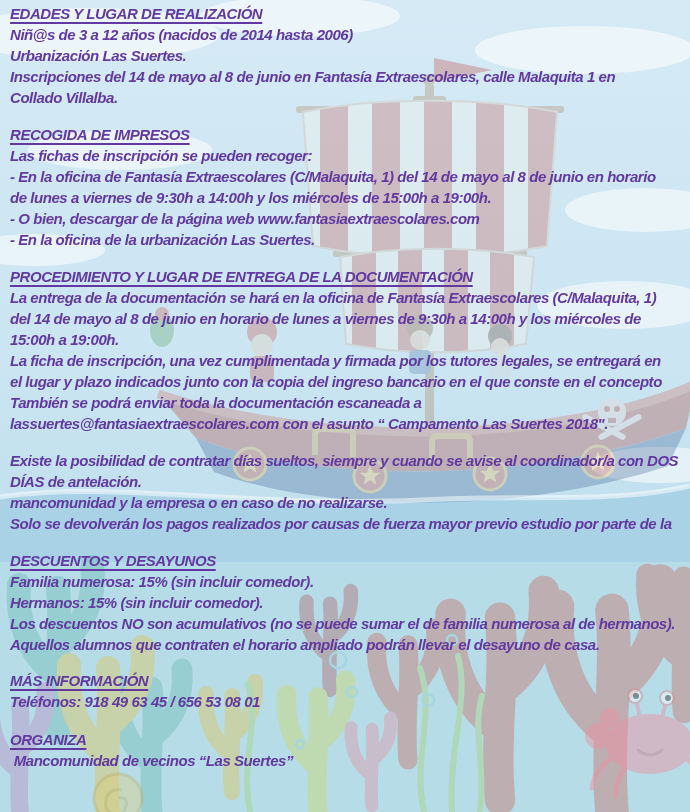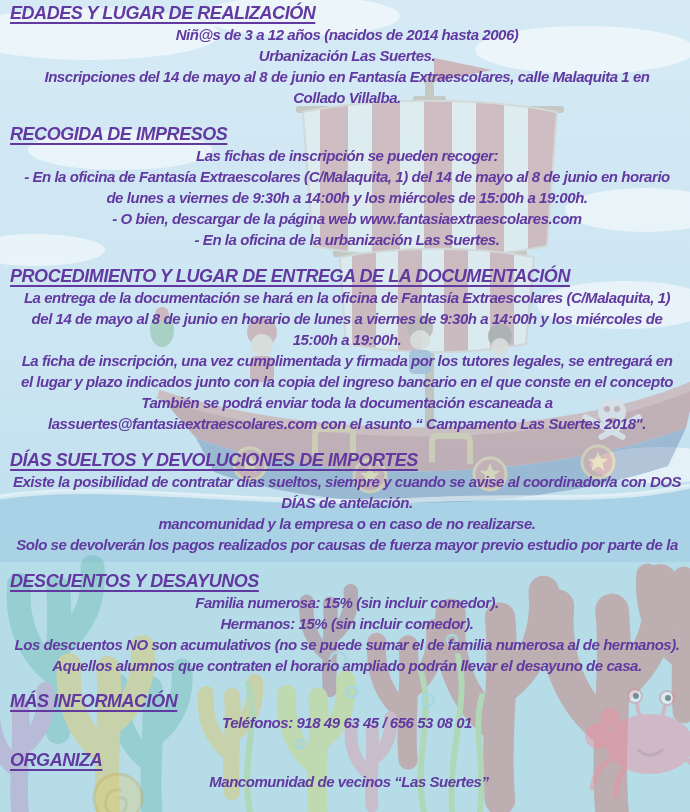--- a/index.html
+++ b/index.html
@@ -12,25 +12,25 @@
   .bg{position:absolute;top:0;left:0;width:690px;height:812px;z-index:0;}
   .content{
     position:absolute;z-index:1;top:3px;left:10px;right:6px;
     color:#6239a0;font-weight:bold;font-style:italic;
     font-size:15px;line-height:21px;letter-spacing:-0.45px;
   }
   .section{margin:0 0 16px 0;}
   .section.mb-lg{margin-bottom:15px;}
   .section.mb-sm{margin-bottom:17px;}
   .hd{
-    margin:0;font-size:18px;font-weight:bold;font-style:italic;line-height:21px;
+    margin:0;font-size:15px;font-weight:bold;font-style:italic;line-height:21px;
     text-decoration:underline;text-decoration-thickness:1.5px;text-underline-offset:3px;
     display:block;
   }
-  .ln{white-space:nowrap;text-align:center;}
+  .ln{white-space:nowrap;}
 </style>
 </head>
 <body>
 
 <div class="page">
 
   <svg class="bg" viewBox="0 0 690 812" aria-hidden="true">
     <defs>
       <clipPath id="sail1clip">
         <path d="M303,112 C375,97 483,97 557,112 L547,246 C472,261 388,261 313,246 Z"></path>
@@ -222,21 +222,20 @@
       <div class="ln">La entrega de la documentación se hará en la oficina de Fantasía Extraescolares (C/Malaquita, 1)</div>
       <div class="ln">del 14 de mayo al 8 de junio en horario de lunes a viernes de 9:30h a 14:00h y los miércoles de</div>
       <div class="ln">15:00h a 19:00h.</div>
       <div class="ln">La ficha de inscripción, una vez cumplimentada y firmada por los tutores legales, se entregará en</div>
       <div class="ln">el lugar y plazo indicados junto con la copia del ingreso bancario en el que conste en el concepto</div>
       <div class="ln">También se podrá enviar toda la documentación escaneada a</div>
       <div class="ln">lassuertes@fantasiaextraescolares.com con el asunto “ Campamento Las Suertes 2018".</div>
     </section>
 
     <section class="section">
-      <span class="hd">DÍAS SUELTOS Y DEVOLUCIONES DE IMPORTES</span>
       <div class="ln">Existe la posibilidad de contratar días sueltos, siempre y cuando se avise al coordinador/a con DOS</div>
       <div class="ln">DÍAS de antelación.</div>
       <div class="ln">mancomunidad y la empresa o en caso de no realizarse.</div>
       <div class="ln">Solo se devolverán los pagos realizados por causas de fuerza mayor previo estudio por parte de la</div>
     </section>
 
     <section class="section mb-lg">
       <span class="hd">DESCUENTOS Y DESAYUNOS</span>
       <div class="ln">Familia numerosa: 15% (sin incluir comedor).</div>
       <div class="ln">Hermanos: 15% (sin incluir comedor).</div>

